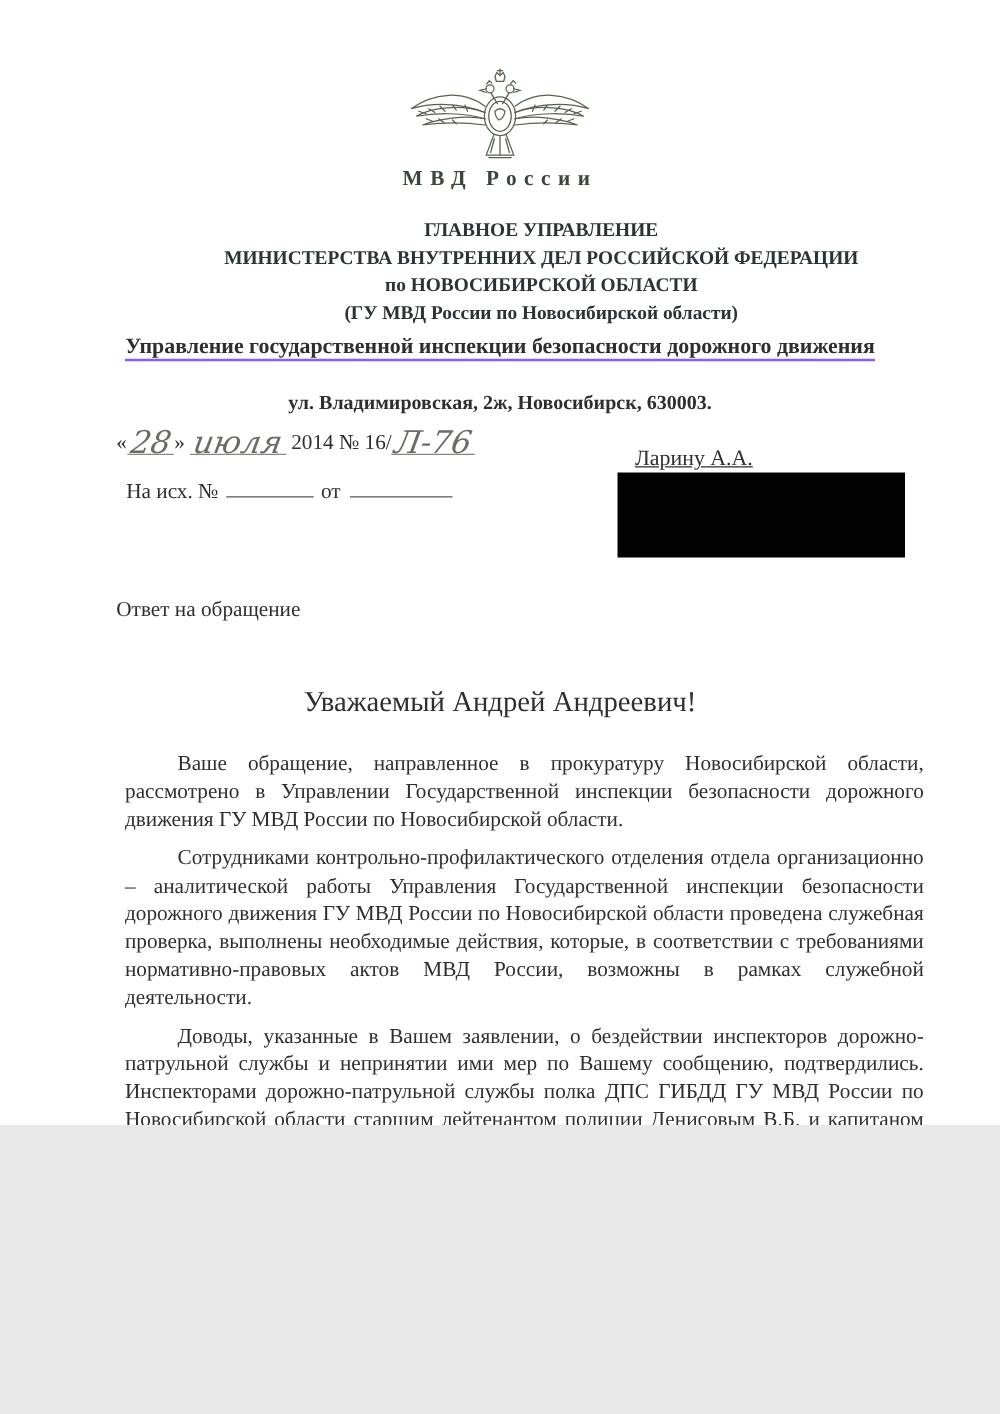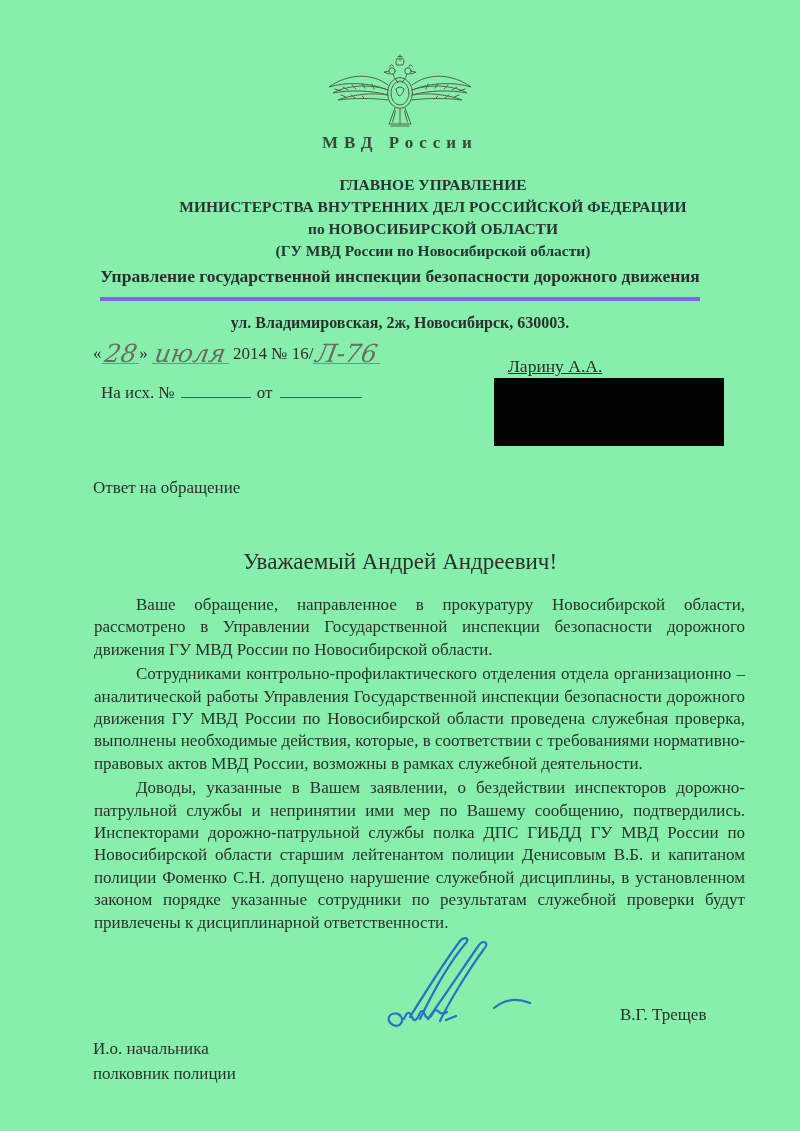--- a/index.html
+++ b/index.html
@@ -1,40 +1,40 @@
 <!DOCTYPE html>
 <html><head>
 <meta charset="utf-8">
 <style>
   html,body { margin:0; padding:0; background:#e8e8e8; }
   .page {
     position:relative;
-    width:800px; height:1131px;
+    width:800px; height:900px;
     margin:0 auto;
-    background:#86efac;
+    background:#ffffff;
     font-family:"Liberation Serif", serif;
     color:#2e2e2e;
     overflow:hidden;
   }
   .centered { position:absolute; left:0; width:100%; text-align:center; }
 
   .emblem-wrap { top:52px; }
   .emblem-caption {
     top:133px; font-weight:bold; font-size:17px; letter-spacing:6px;
     color:#3b473d;
   }
   .org-block {
     top:174px; font-weight:bold; font-size:15.5px; line-height:22px;
     color:#2c3335;
     margin-left:33px;
   }
   .department {
     top:266px; font-weight:bold; font-size:17.5px;
   }
-  .department span { border-bottom:4px solid #8b5cf6; padding-bottom:11px; }
+  .department span { border-bottom:2px solid #8b5cf6; padding-bottom:1px; }
   .address { top:314px; font-size:16px;font-weight:bold; }
 
   .ref-date { position:absolute; top:344px; left:93px; font-size:17px; white-space:nowrap; }
   .ref-out  { position:absolute; top:382px; left:93px; font-size:17px;margin-left:8px; }
   .hw {
     font-family:"DejaVu Serif", serif; font-style:italic;
     color:#6e6a66; font-size:25px; line-height:10px;
     display:inline-block; transform:skewX(-10deg);
     vertical-align:-3px;
   }
@@ -43,21 +43,21 @@
   .blank-no { width:70px; margin:0 6px; }
   .blank-from { width:82px; margin-left:8px; }
 
   .recipient { position:absolute; top:356px; left:508px; font-size:17.5px;text-decoration:underline; }
   .redaction { position:absolute; top:378px; left:494px; width:230px; height:68px; background:#020202; }
 
   .subject  { position:absolute; top:478px; left:93px; font-size:17px; }
   .greeting { top:549px; font-size:23px; }
 
   .body-text { position:absolute; top:592px; left:92px; width:655px; font-size:17px; line-height:22.4px; text-align:justify; }
-  .body-text p { margin:2px; text-indent:42px; }
+  .body-text p { margin:8px; text-indent:42px; }
 
   .sig-role { position:absolute; top:1036px; left:93px; font-size:17px; line-height:25px; }
   .sig-name { position:absolute; top:1005px; left:620px; font-size:17px; }
   .sig-ink  { position:absolute; top:912px; left:348px; }
 </style>
 </head>
 <body>
 
 <div class="page">
 

